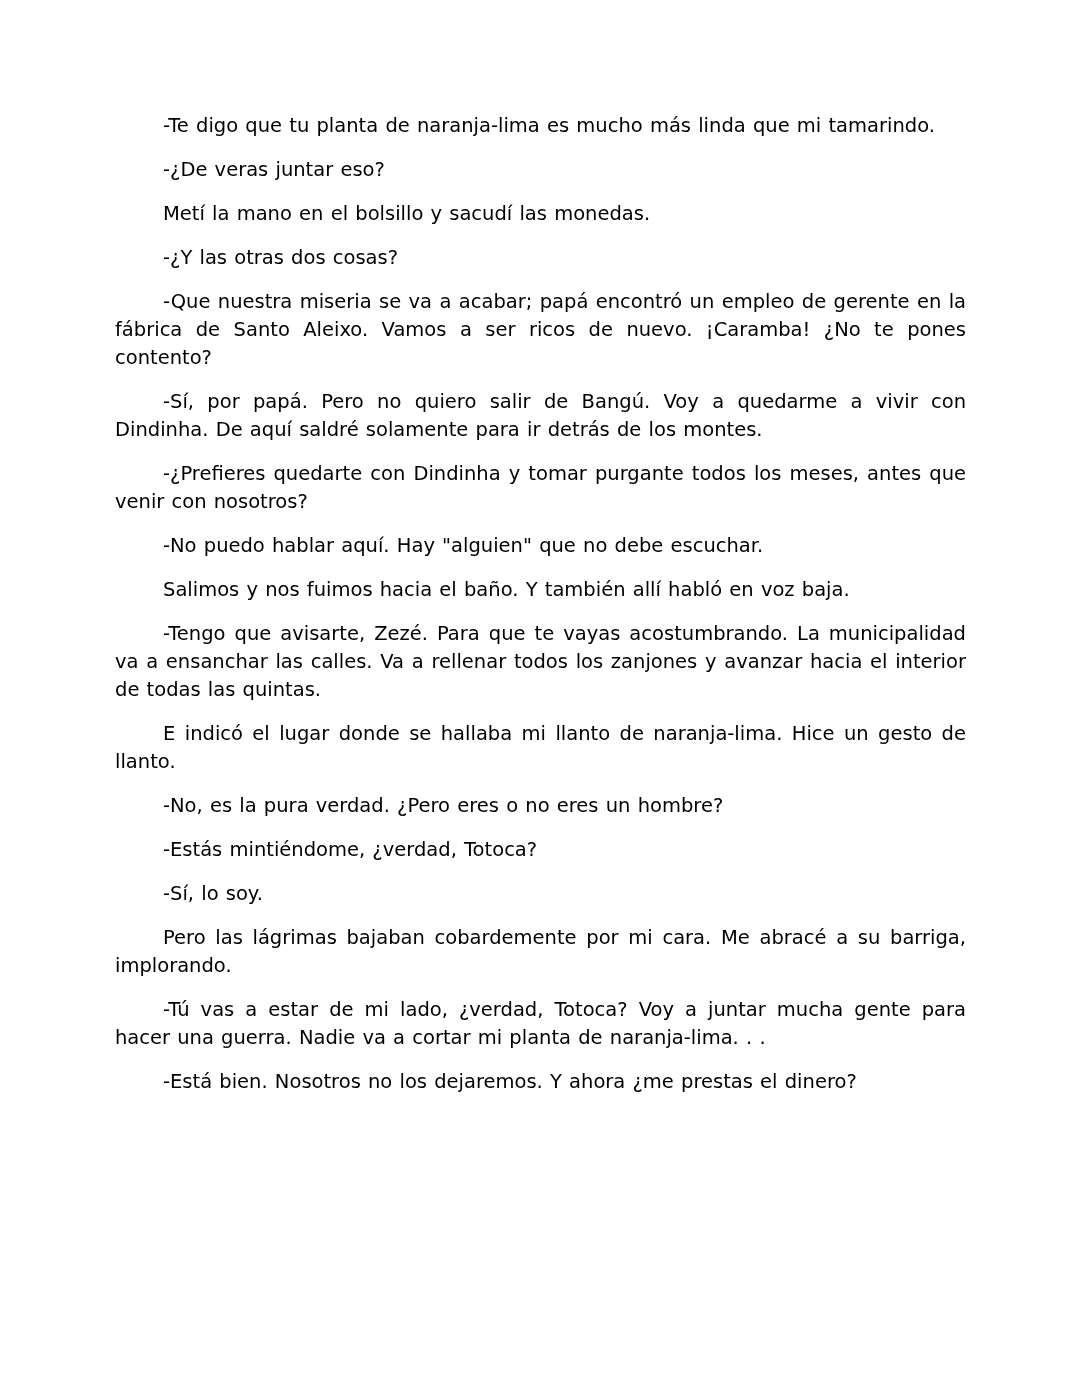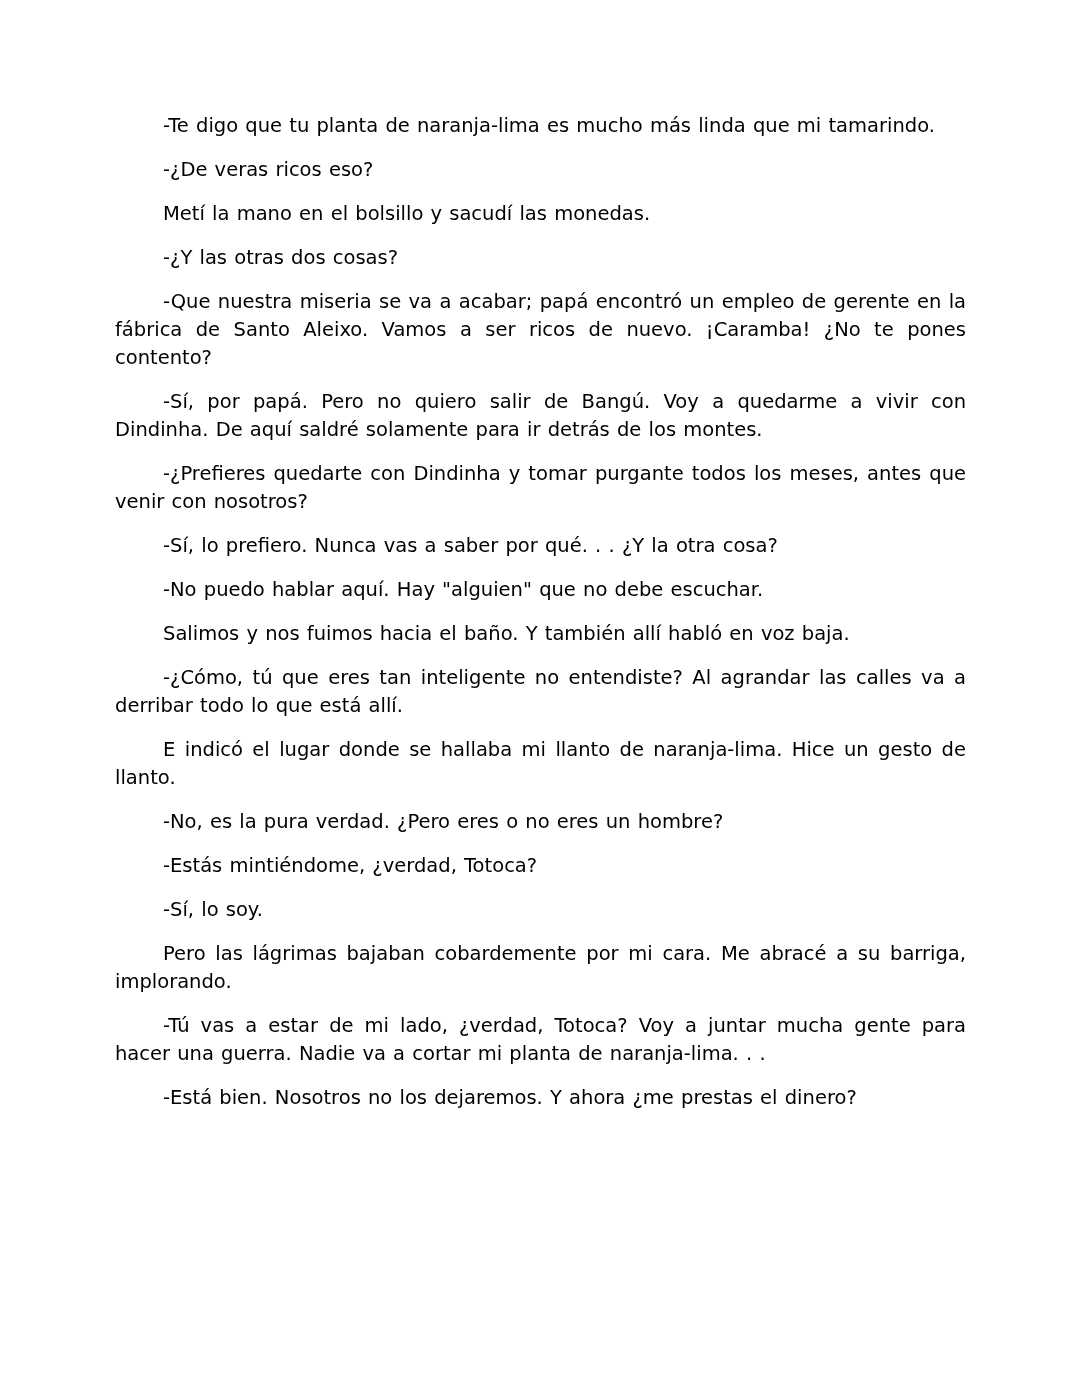--- a/index.html
+++ b/index.html
@@ -24,30 +24,29 @@
     text-align: justify;
     text-indent: 48px;
     word-spacing: 1px;
   }
 </style>
 </head>
 <body>
 
 <div class="page">
   <p>-Te digo que tu planta de naranja-lima es mucho más linda que mi tamarindo.</p>
-  <p>-¿De veras ricos eso?</p>
+  <p>-¿De veras juntar eso?</p>
   <p>Metí la mano en el bolsillo y sacudí las monedas.</p>
   <p>-¿Y las otras dos cosas?</p>
   <p>-Que nuestra miseria se va a acabar; papá encontró un empleo de gerente en la fábrica de Santo Aleixo. Vamos a ser ricos de nuevo. ¡Caramba! ¿No te pones contento?</p>
   <p>-Sí, por papá. Pero no quiero salir de Bangú. Voy a quedarme a vivir con Dindinha. De aquí saldré solamente para ir detrás de los montes.</p>
   <p>-¿Prefieres quedarte con Dindinha y tomar purgante todos los meses, antes que venir con nosotros?</p>
-  <p>-Sí, lo prefiero. Nunca vas a saber por qué. . . ¿Y la otra cosa?</p>
   <p>-No puedo hablar aquí. Hay "alguien" que no debe escuchar.</p>
   <p>Salimos y nos fuimos hacia el baño. Y también allí habló en voz baja.</p>
-  <p>-¿Cómo, tú que eres tan inteligente no entendiste? Al agrandar las calles va a derribar todo lo que está allí.</p>
+  <p>-Tengo que avisarte, Zezé. Para que te vayas acostumbrando. La municipalidad va a ensanchar las calles. Va a rellenar todos los zanjones y avanzar hacia el interior de todas las quintas.</p>
   <p>E indicó el lugar donde se hallaba mi llanto de naranja-lima. Hice un gesto de llanto.</p>
   <p>-No, es la pura verdad. ¿Pero eres o no eres un hombre?</p>
   <p>-Estás mintiéndome, ¿verdad, Totoca?</p>
   <p>-Sí, lo soy.</p>
   <p>Pero las lágrimas bajaban cobardemente por mi cara. Me abracé a su barriga, implorando.</p>
   <p>-Tú vas a estar de mi lado, ¿verdad, Totoca? Voy a juntar mucha gente para hacer una guerra. Nadie va a cortar mi planta de naranja-lima. . .</p>
   <p>-Está bien. Nosotros no los dejaremos. Y ahora ¿me prestas el dinero?</p>
 </div>
 
 </body></html>

